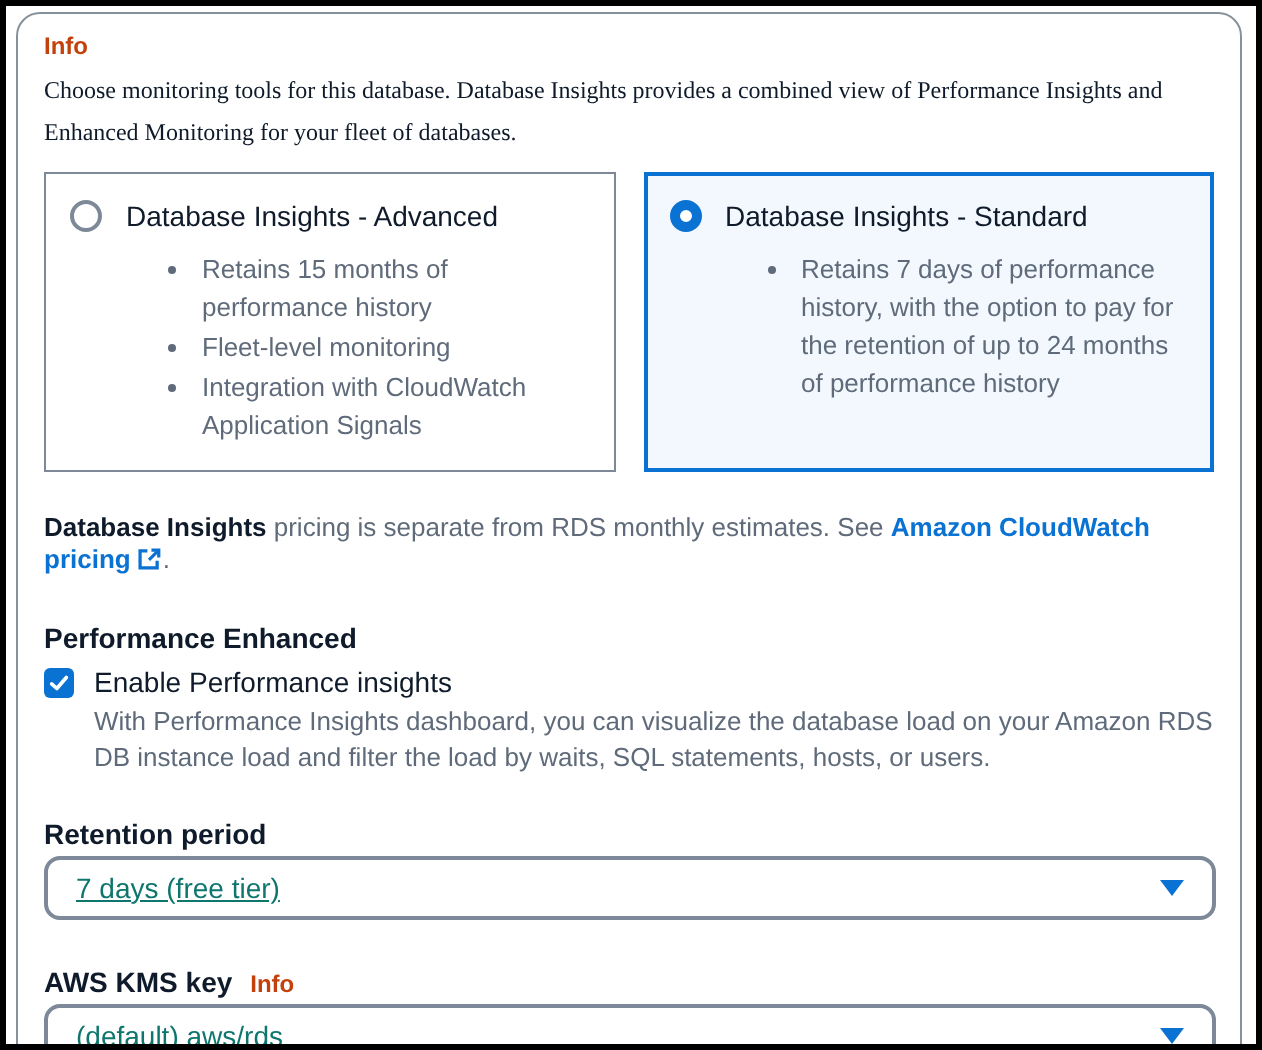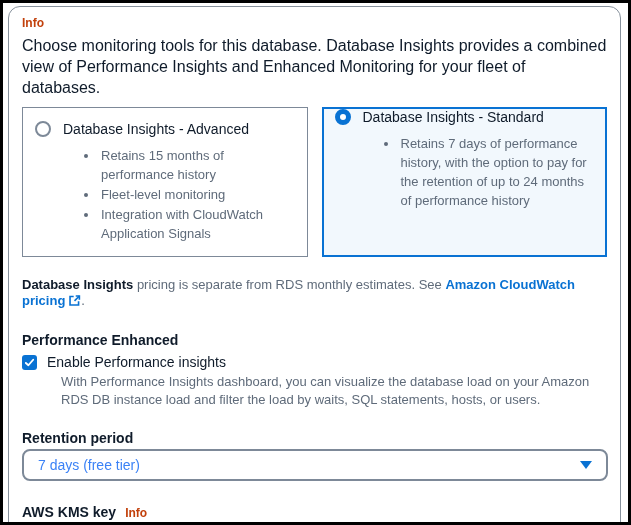--- a/index.html
+++ b/index.html
@@ -25,38 +25,39 @@
     border:1px solid #87919c;
     border-radius:12px;
     padding:9px 13px 0 13px;
   }
   
   .title-row { display:flex; align-items:baseline; gap:9px; }
   .title { font-size:19px; font-weight:bold; color:#0f1b2a; letter-spacing:0.2px; }
   .info-link { font-size:12px; font-weight:bold; color:#c2410c; cursor:pointer; }
   .section-desc {
     margin-top:5px;
-    font-size:16px; line-height:21px; color:#0f1b2a;
+    font-size:12px; line-height:21px; color:#0f1b2a;
     max-width:586px;
+    font-family:Liberation Serif, serif;
   }
   
   .cards { display:flex; gap:14px; margin-top:9px; }
   .card {
     flex:1;
     border:1px solid #7d8998;
     border-radius:0;
     background:#fff;
     padding:13px 12px 12px 12px;
     min-height:148px;
     cursor:pointer;
   }
   .card.selected {
     border:2px solid #0972d3;
     background:#f2f8fd;
-    padding:0 11px 11px 11px;
+    padding:12px 11px 11px 11px;
   }
   .card-head { display:flex; align-items:center; gap:12px; }
   .radio {
     width:16px; height:16px; border-radius:50%;
     border:2px solid #7d8998; background:#fff; flex:0 0 auto;
   }
   .radio.checked { border:5px solid #0972d3; }
   .card-label { font-size:14px; color:#0f1b2a; }
   .card ul {
     margin-top:9px;
@@ -77,39 +78,39 @@
   
   .pi-heading { margin-top:20px; font-size:14px; font-weight:bold; color:#0f1b2a; line-height:18px; }
   .check-row { margin-top:4px; display:flex; align-items:center; gap:10px; cursor:pointer; }
   .checkbox {
     width:15px; height:15px; border-radius:3px;
     background:#0972d3; flex:0 0 auto;
     display:flex; align-items:center; justify-content:center;
   }
   .check-label { font-size:14px; color:#0f1b2a; line-height:18px; }
   .check-desc {
-    margin-left:39px; margin-top:2px;
+    margin-left:25px; margin-top:2px;
     font-size:13px; line-height:18px; color:#5f6b7a;
     max-width:566px;
   }
   
   .field-label { font-size:14px; font-weight:bold; color:#0f1b2a; line-height:18px; }
   .field-label-row { display:flex; align-items:baseline; gap:9px; }
   .retention-label { margin-top:20px; }
   .kms-row { margin-top:22px; }
   .select {
     margin-top:2px;
     height:32px; width:586px;
     border:2px solid #7d8998; border-radius:8px;
     background:#fff;
     display:flex; align-items:center; justify-content:space-between;
     padding:0 14px;
     cursor:pointer;
   }
-  .select-value { font-size:14px; color:#3b82f6; }
+  .select-value { font-size:14px; color:#0f766e;text-decoration:underline; }
   .caret {
     width:0; height:0;
     border-left:6px solid transparent;
     border-right:6px solid transparent;
     border-top:8px solid #0972d3;
   }
 </style>
 </head>
 <body>
 

